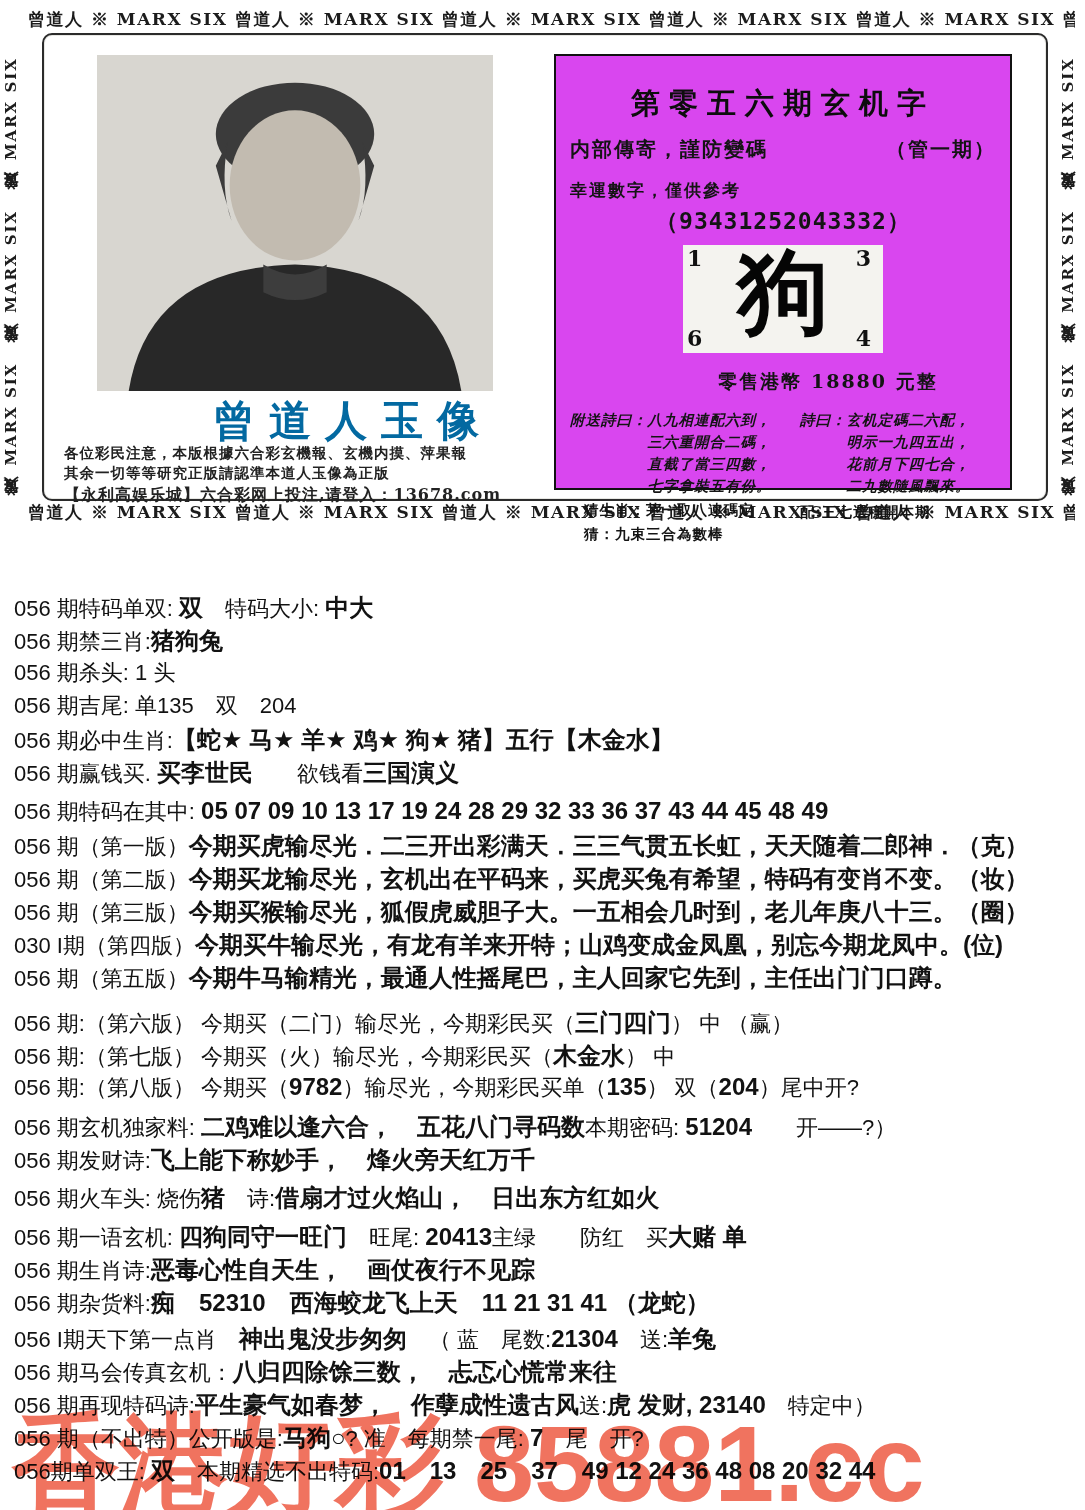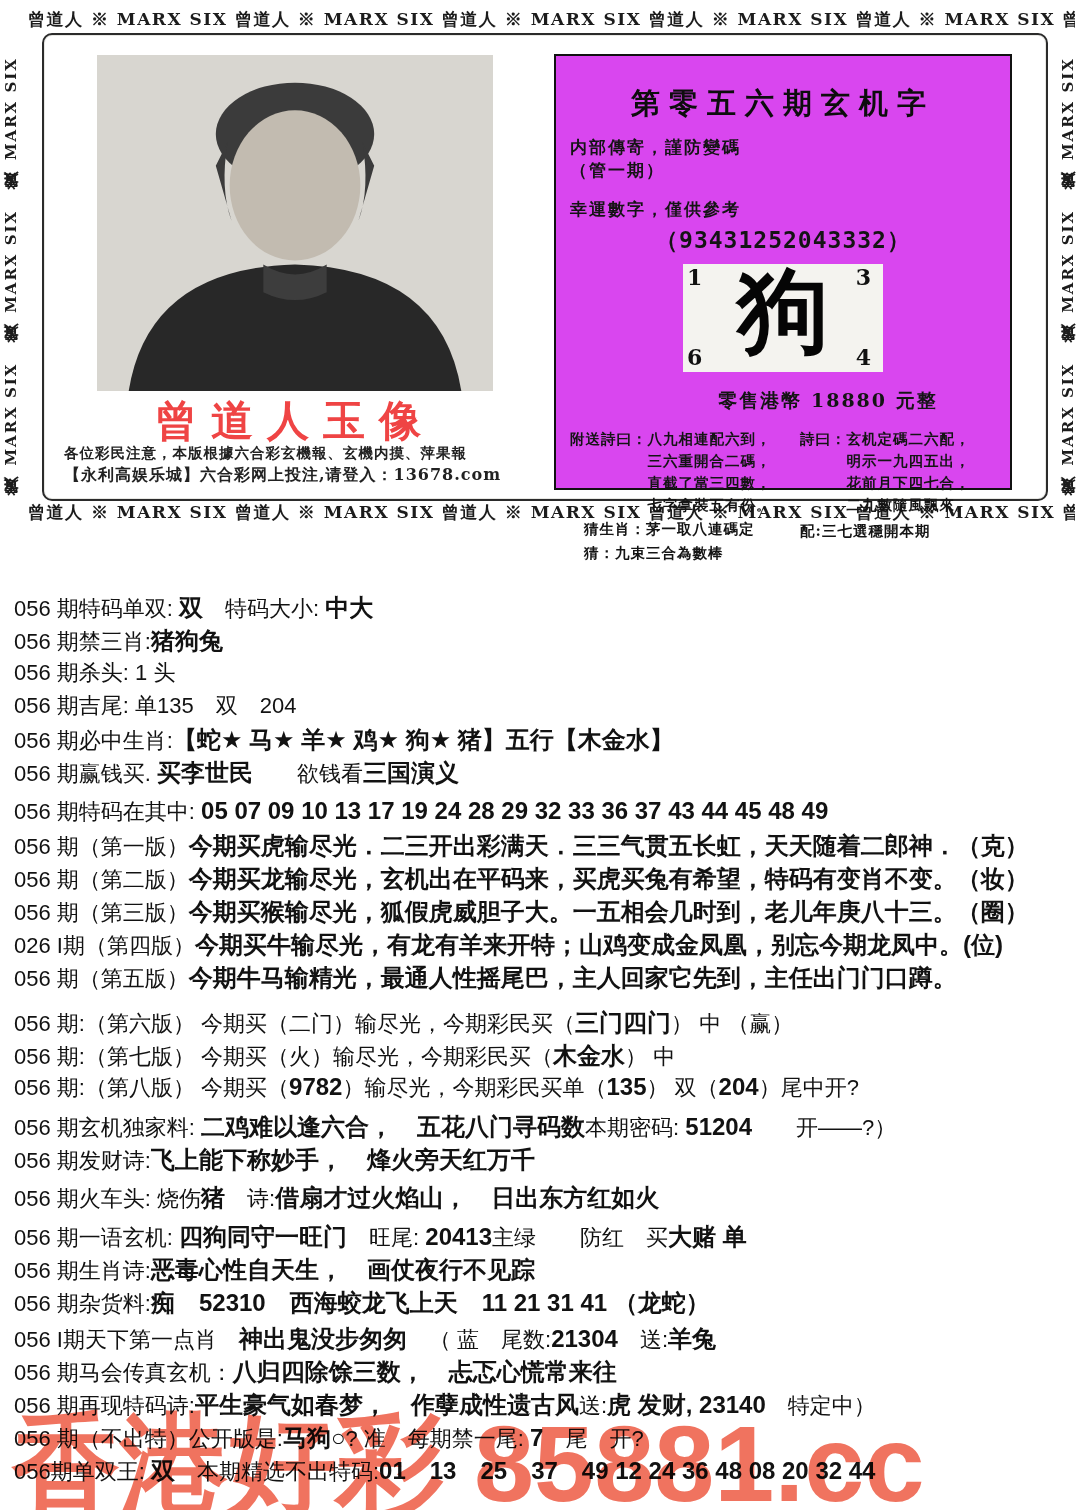--- a/index.html
+++ b/index.html
@@ -31,39 +31,39 @@
     box-shadow:inset 0 0 0 1px #e8e8e4;
   }
   
   .photo{
     position:absolute;left:53px;top:20px;width:396px;height:336px;
     background:linear-gradient(135deg,#dedcd6 0%,#cfcdc6 55%,#c2c0ba 100%);
     overflow:hidden;
   }
   .photo svg{width:100%;height:100%;display:block;}
   .caption{
-    position:absolute;left:53px;top:358px;width:396px;text-align:center;
+    position:absolute;left:53px;top:358px;width:396px;text-align:right;
     font-family:"DejaVu Serif",serif;font-weight:bold;font-size:42px;
-    letter-spacing:14px;color:#ef4444;
+    letter-spacing:14px;color:#0369a1;
   }
   .notices{position:absolute;left:20px;top:408px;width:500px;
     font-family:"DejaVu Serif",serif;color:#222;}
   .notice-1,.notice-2{font-size:14.5px;font-weight:bold;line-height:20px;letter-spacing:1px;}
   .notice-3{font-size:16px;font-weight:bold;margin-top:2px;letter-spacing:1px;}
   
   .panel{
     position:absolute;left:510px;top:19px;width:458px;height:436px;
     border:2px solid #111;background:#d946ef;box-sizing:border-box;padding:6px 14px 4px 14px;
   }
   .panel-title{
     text-align:center;font-family:"DejaVu Serif",serif;font-weight:bold;
     font-size:29px;letter-spacing:9px;margin-top:22px;color:#0d0d0d;
   }
   .panel-row{display:flex;justify-content:space-between;margin-top:12px;
-    font-family:"DejaVu Serif",serif;font-weight:bold;font-size:17px;letter-spacing:2px;flex-direction:column;}
+    font-family:"DejaVu Serif",serif;font-weight:bold;font-size:20px;letter-spacing:2px;}
   .panel-line2{font-family:"DejaVu Serif",serif;font-weight:bold;font-size:17px;
     letter-spacing:2px;margin-top:16px;}
   .lucky-numbers{text-align:center;font-family:"DejaVu Sans Mono",monospace;
     font-weight:bold;font-size:23px;letter-spacing:1px;margin-top:4px;}
   .zodiac-box{
     position:relative;width:200px;height:108px;margin:8px auto 0 auto;
     background:#f4f3ef;
   }
   .zodiac-char{
     position:absolute;left:0;right:0;top:-14px;text-align:center;
@@ -74,21 +74,21 @@
   .corner-tl{left:4px;top:0px;}
   .corner-tr{right:12px;top:0px;}
   .corner-bl{left:4px;bottom:2px;}
   .corner-br{right:12px;bottom:2px;}
   .price-line{text-align:center;margin:16px 0 0 90px;
     font-family:"DejaVu Serif",serif;font-weight:bold;font-size:19px;letter-spacing:2px;}
   .poem-row{display:flex;margin-top:14px;font-family:"DejaVu Serif",serif;
     font-weight:bold;font-size:14.5px;line-height:22px;letter-spacing:1px;}
   .poem-col-left{width:54%;}
   .poem-col-right{width:46%;}
-  .poem-head{display:flex;}
+  .poem-head{display:flex;font-style:italic;}
   .poem-label{flex:none;}
   .guess-row{display:flex;margin-top:2px;}
   .guess-row .poem-label{margin-left:14px;}
   .pei-line{margin-top:4px;}
   
   .body-lines{position:absolute;left:14px;top:592px;width:1062px;}
   .body-line{height:33px;white-space:nowrap;font-size:22px;color:#121212;}
   .body-line .em{font-weight:bold;font-size:24px;}
   
   .watermark{
@@ -118,20 +118,21 @@
       <ellipse cx="50" cy="33" rx="16.5" ry="19" fill="#c2bbb0"></ellipse>
       <path d="M33 22 Q31 34 34 42 L30 28 Z" fill="#3b3b3b"></path>
       <path d="M67 22 Q69 34 66 42 L70 28 Z" fill="#3b3b3b"></path>
       <path d="M8 85 Q13 54 50 53 Q87 54 92 85 Z" fill="#282828"></path>
       <path d="M42 53 Q50 58 58 53 L58 60 Q50 64 42 60 Z" fill="#3d3d3d"></path>
     </svg>
   </div>
   <div class="caption">曾道人玉像</div>
   <div class="notices">
     <div class="notice-1">各位彩民注意，本版根據六合彩玄機報、玄機内摸、萍果報</div>
+    <div class="notice-2">其余一切等等研究正版請認準本道人玉像為正版</div>
     <div class="notice-3">【永利高娱乐城】六合彩网上投注,请登入：13678.com</div>
   </div>
 
   <div class="panel">
     <div class="panel-title">第零五六期玄机字</div>
     <div class="panel-row">
       <span>内部傳寄，謹防變碼</span>
       <span>（管一期）</span>
     </div>
     <div class="panel-line2">幸運數字，僅供參考</div>
@@ -187,21 +188,21 @@
     <div class="body-line"><span>056 期特码单双: </span><span class="em">双</span><span>　特码大小: </span><span class="em">中大</span></div>
     <div class="body-line"><span>056 期禁三肖:</span><span class="em">猪狗兔</span></div>
     <div class="body-line"><span>056 期杀头: 1 头</span></div>
     <div class="body-line"><span>056 期吉尾: 单135　双　204</span></div>
     <div class="body-line"><span>056 期必中生肖:</span><span class="em">【蛇★ 马★ 羊★ 鸡★ 狗★ 猪】五行【木金水】</span></div>
     <div class="body-line"><span>056 期赢钱买. </span><span class="em">买李世民</span><span>　　欲钱看</span><span class="em">三国演义</span></div>
     <div class="body-line" style="margin-top: 7px;"><span>056 期特码在其中: </span><span class="em">05 07 09 10 13 17 19 24 28 29 32 33 36 37 43 44 45 48 49</span></div>
     <div class="body-line"><span>056 期（第一版）</span><span class="em">今期买虎输尽光．二三开出彩满天．三三气贯五长虹，天天随着二郎神．（克）</span></div>
     <div class="body-line"><span>056 期（第二版）</span><span class="em">今期买龙输尽光，玄机出在平码来，买虎买兔有希望，特码有变肖不变。（妆）</span></div>
     <div class="body-line"><span>056 期（第三版）</span><span class="em">今期买猴输尽光，狐假虎威胆子大。一五相会几时到，老儿年庚八十三。（圈）</span></div>
-    <div class="body-line"><span>026 I期（第四版）</span><span class="em">今期买牛输尽光，有龙有羊来开特；山鸡变成金凤凰，别忘今期龙凤中。(位)</span></div>
+    <div class="body-line"><span>030 I期（第四版）</span><span class="em">今期买牛输尽光，有龙有羊来开特；山鸡变成金凤凰，别忘今期龙凤中。(位)</span></div>
     <div class="body-line"><span>056 期（第五版）</span><span class="em">今期牛马输精光，最通人性摇尾巴，主人回家它先到，主任出门门口蹲。</span></div>
     <div class="body-line" style="margin-top: 12px;"><span>056 期:（第六版） 今期买（二门）输尽光，今期彩民买（</span><span class="em">三门四门</span><span>） 中 （赢）</span></div>
     <div class="body-line"><span>056 期:（第七版） 今期买（火）输尽光，今期彩民买（</span><span class="em">木金水</span><span>） 中</span></div>
     <div class="body-line"><span>056 期:（第八版） 今期买（</span><span class="em">9782</span><span>）输尽光，今期彩民买单（</span><span class="em">135</span><span>） 双（</span><span class="em">204</span><span>）尾中开?</span></div>
     <div class="body-line" style="margin-top: 5px;"><span>056 期玄机独家料: </span><span class="em">二鸡难以逢六合，　五花八门寻码数</span><span>本期密码: </span><span class="em">51204</span><span>　　开——?）</span></div>
     <div class="body-line"><span>056 期发财诗:</span><span class="em">飞上能下称妙手，　烽火旁天红万千</span></div>
     <div class="body-line" style="margin-top: 5px;"><span>056 期火车头: 烧伤</span><span class="em">猪</span><span>　诗:</span><span class="em">借扇才过火焰山，　日出东方红如火</span></div>
     <div class="body-line" style="margin-top: 6px;"><span>056 期一语玄机: </span><span class="em">四狗同守一旺门</span><span>　旺尾: </span><span class="em">20413</span><span>主绿　　防红　买</span><span class="em">大赌 单</span></div>
     <div class="body-line"><span>056 期生肖诗:</span><span class="em">恶毒心性自天生，　画仗夜行不见踪</span></div>
     <div class="body-line"><span>056 期杂货料:</span><span class="em">痴　52310　西海蛟龙飞上天　11 21 31 41 （龙蛇）</span></div>

